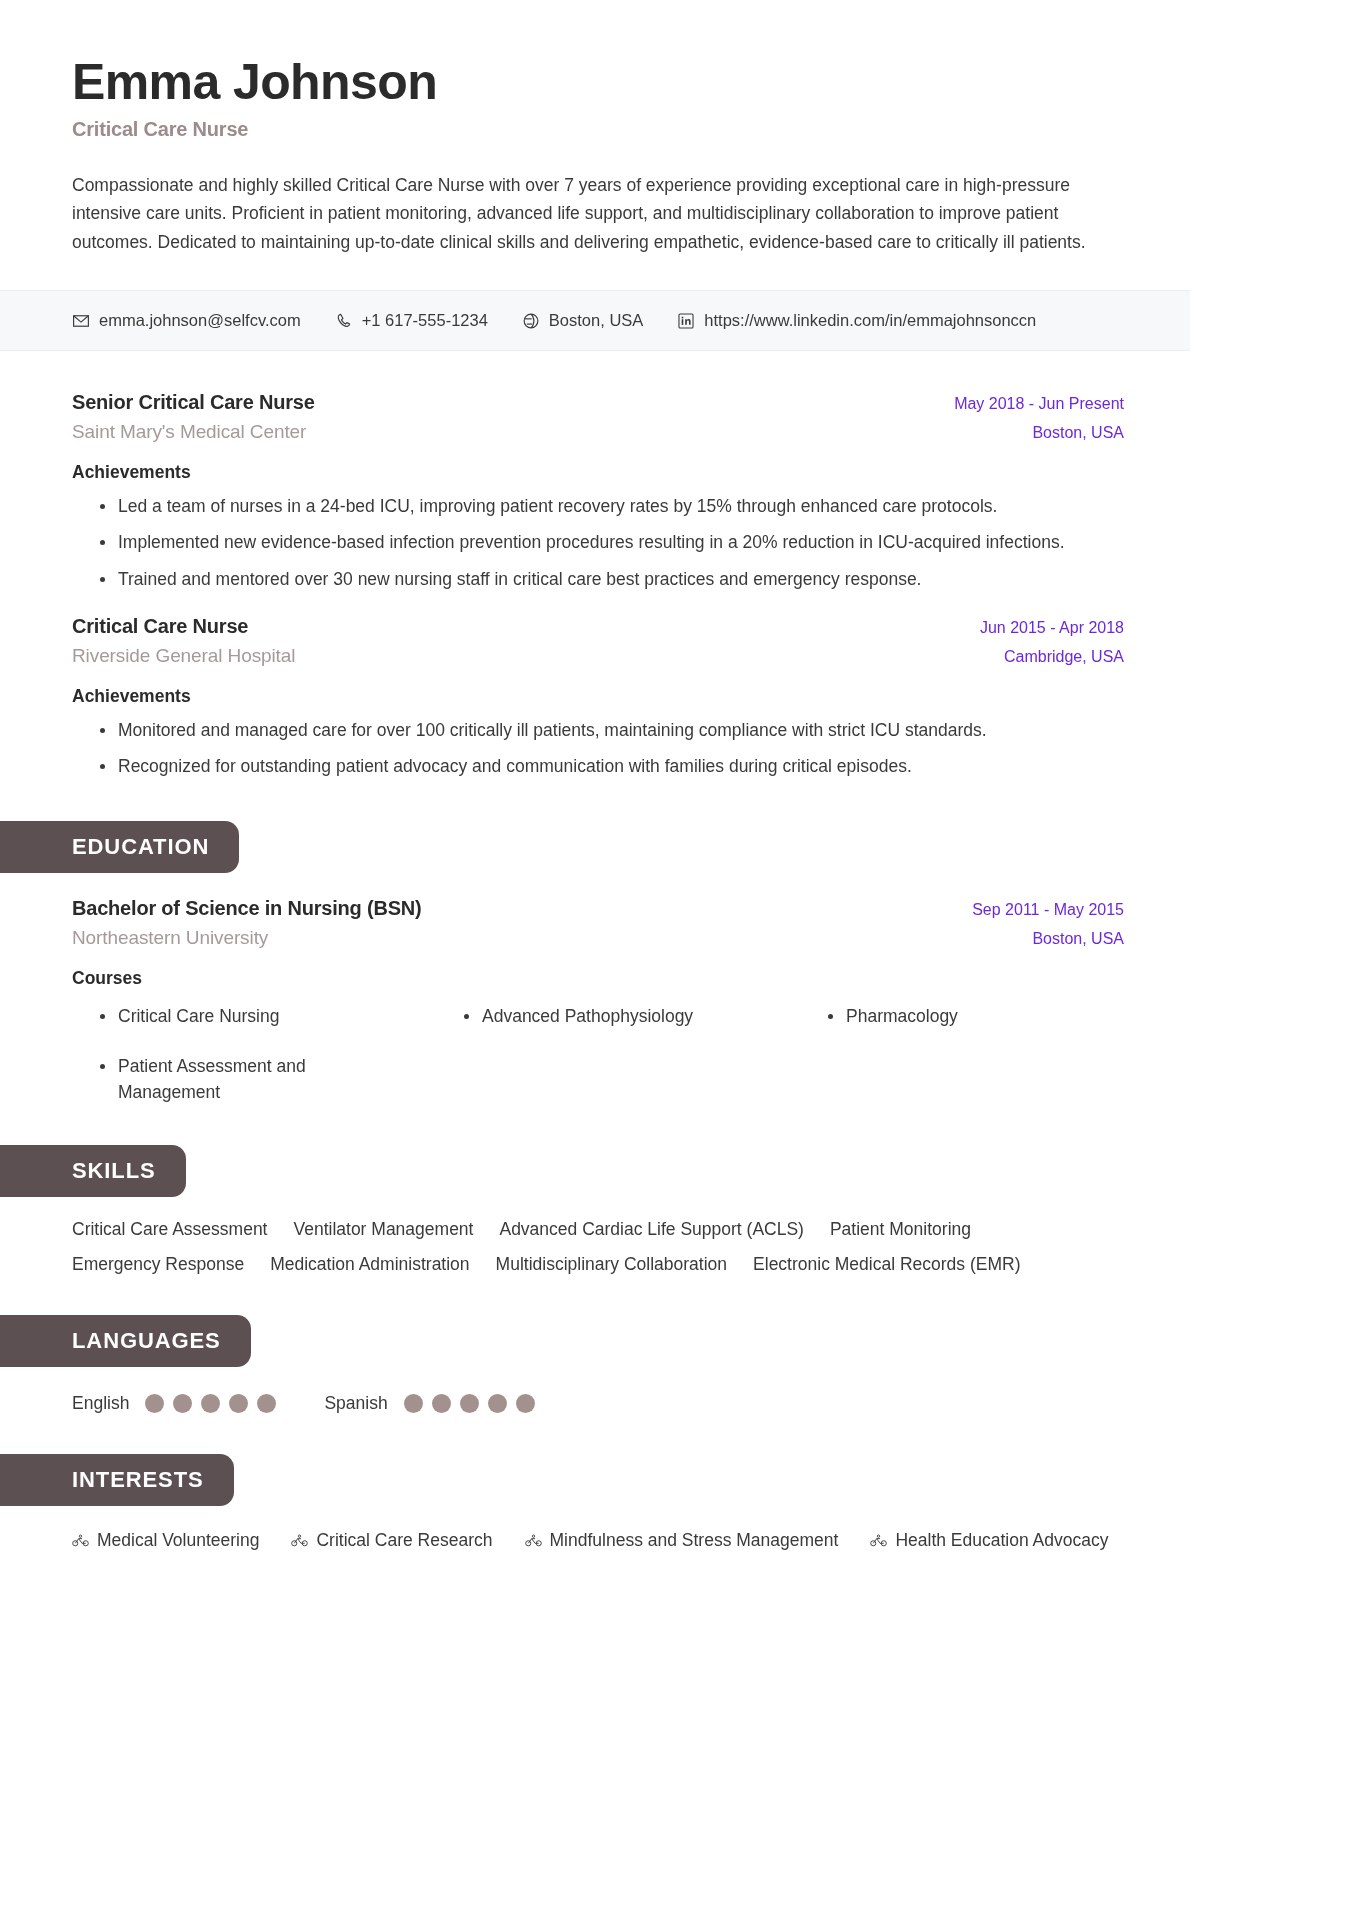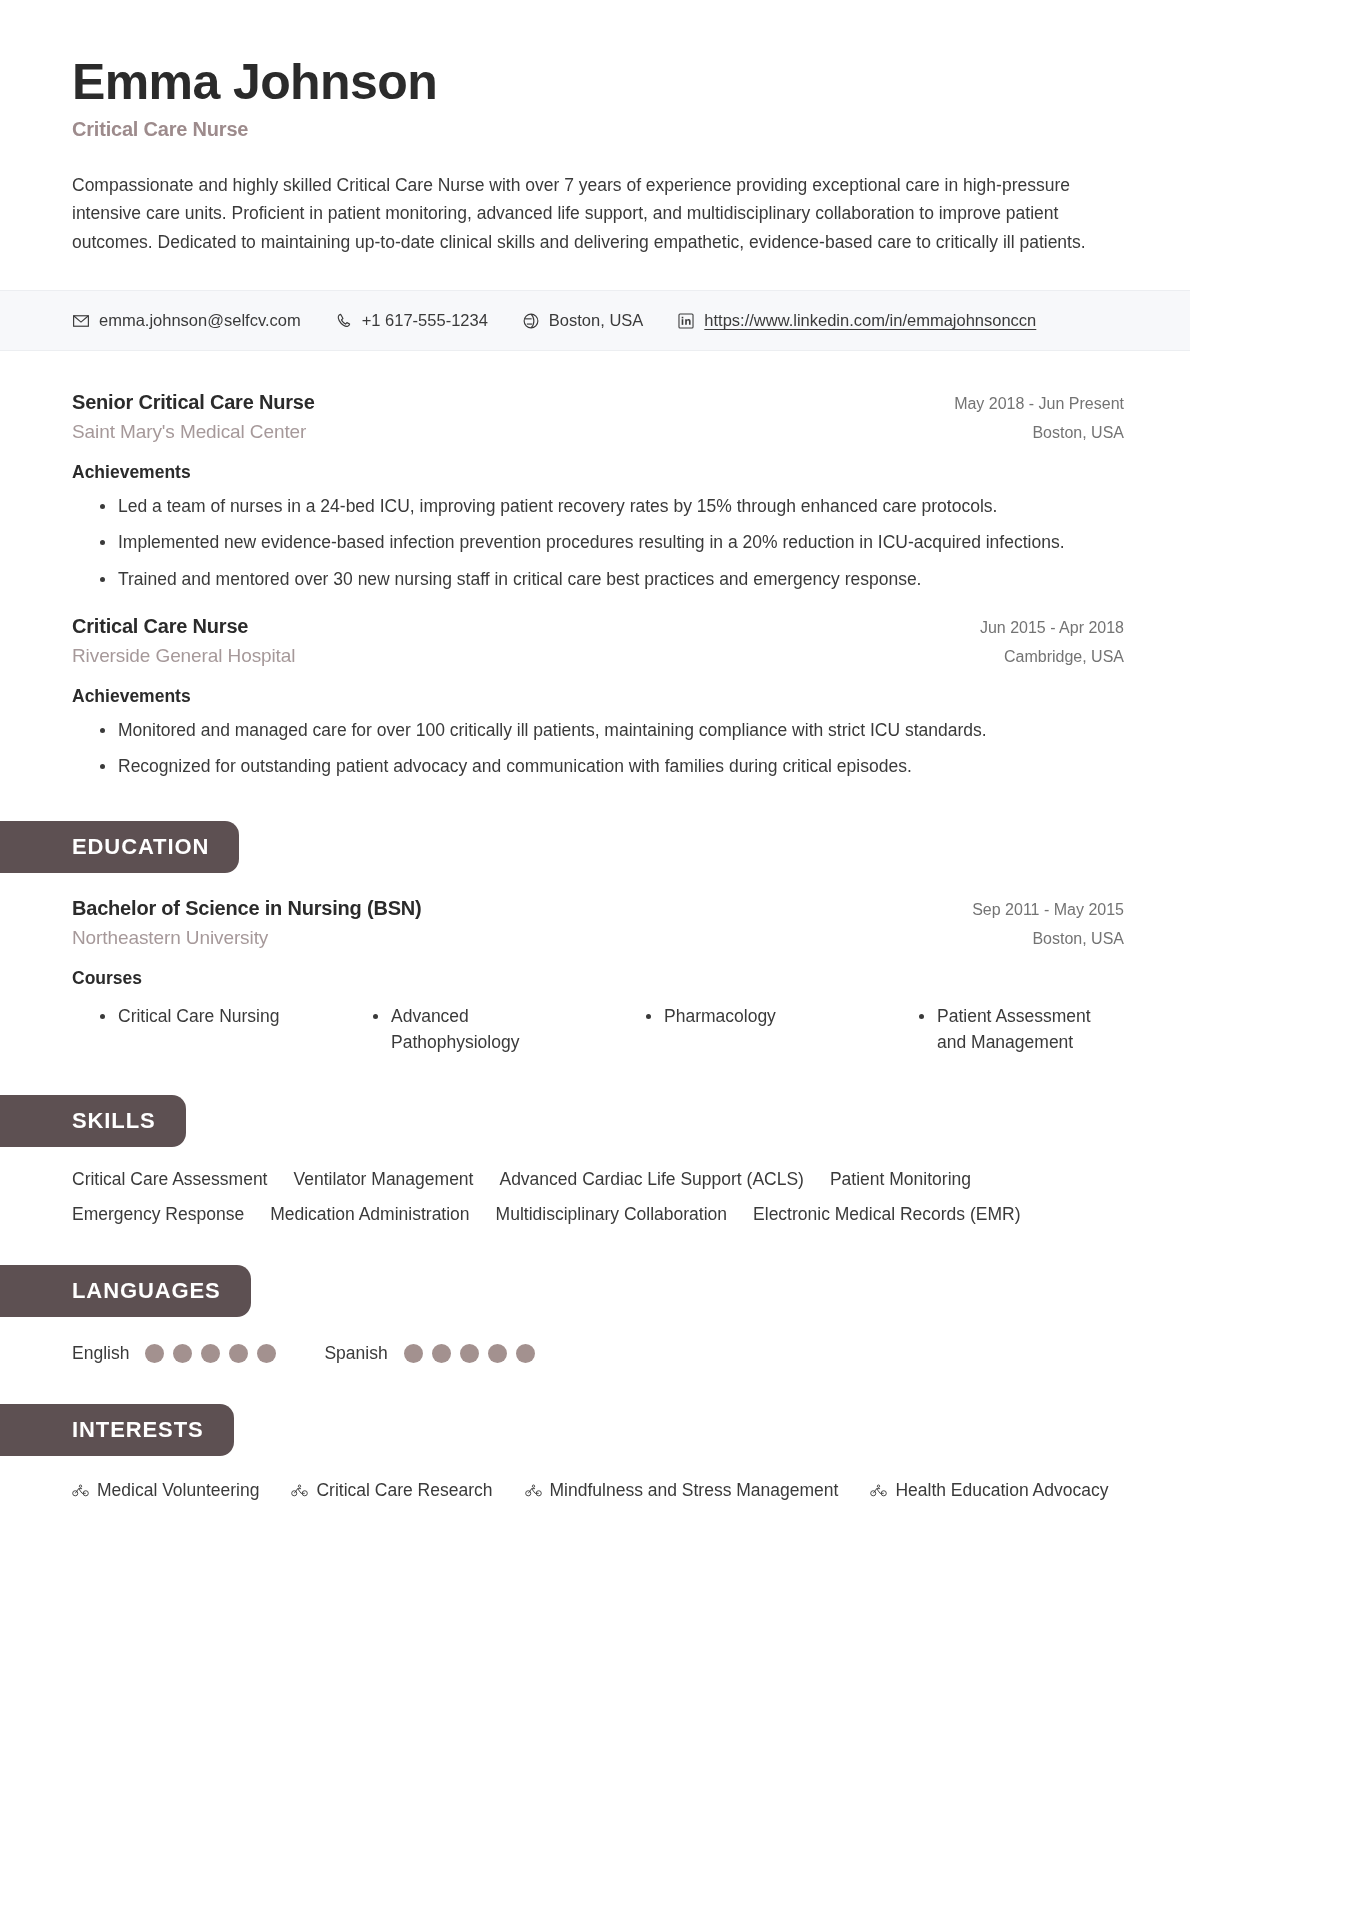--- a/index.html
+++ b/index.html
@@ -80,21 +80,20 @@
     justify-content: center;
     width: 18px;
     height: 18px;
     flex: none;
     color: #3a3a3a;
   }
 
   .contact-item a,
   .contact-link-text {
     color: #3a3a3a;
-    text-decoration: underline;
     text-underline-offset: 3px;
   }
 
   
   .section {
     margin-top: 40px;
   }
 
   .section-pill {
     display: inline-block;
@@ -134,21 +133,21 @@
 
   .entry-org {
     font-size: 19px;
     color: #a6999a;
     margin-top: 7px;
     letter-spacing: -0.1px;
   }
 
   .entry-meta {
     font-size: 16px;
-    color: #737373;
+    color: #6d28d9;
     text-align: right;
     white-space: nowrap;
   }
 
   .entry-meta.sub { margin-top: 9px; }
 
   .sub-label {
     font-size: 17.5px;
     font-weight: 700;
     color: #2b2b2b;
@@ -178,21 +177,21 @@
     top: 11px;
     width: 5px;
     height: 5px;
     border-radius: 50%;
     background: #3a3a3a;
   }
 
   
   .courses-grid {
     display: grid;
-    grid-template-columns: 1fr 1fr 1fr 1fr;
+    grid-template-columns: 1fr 1fr 1fr;
     column-gap: 40px;
     row-gap: 24px;
     margin-top: 14px;
   }
 
   .course-item {
     position: relative;
     padding-left: 46px;
     font-size: 17.5px;
     color: #3a3a3a;

